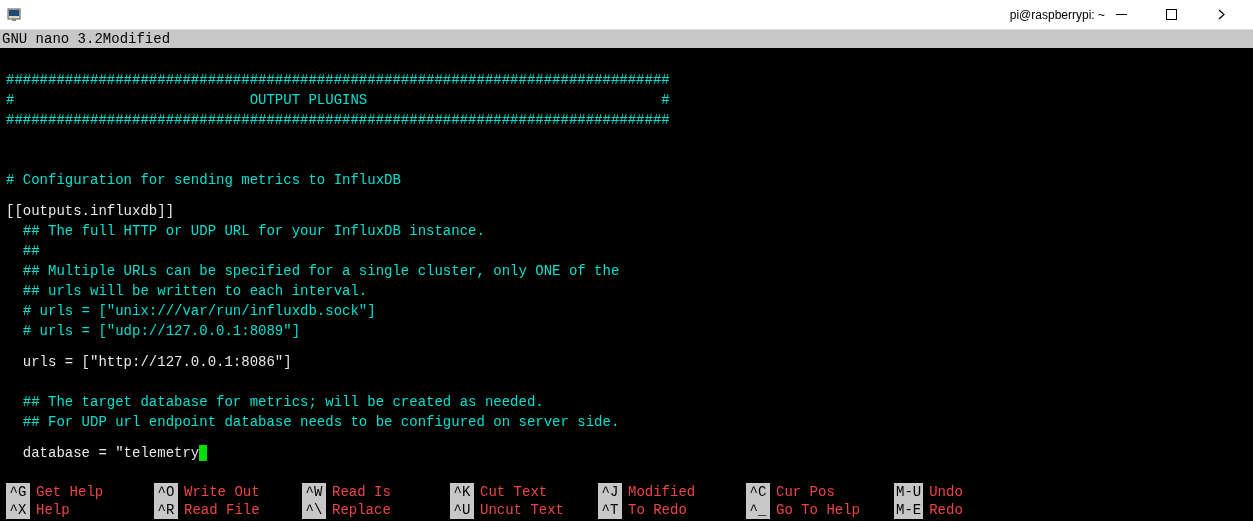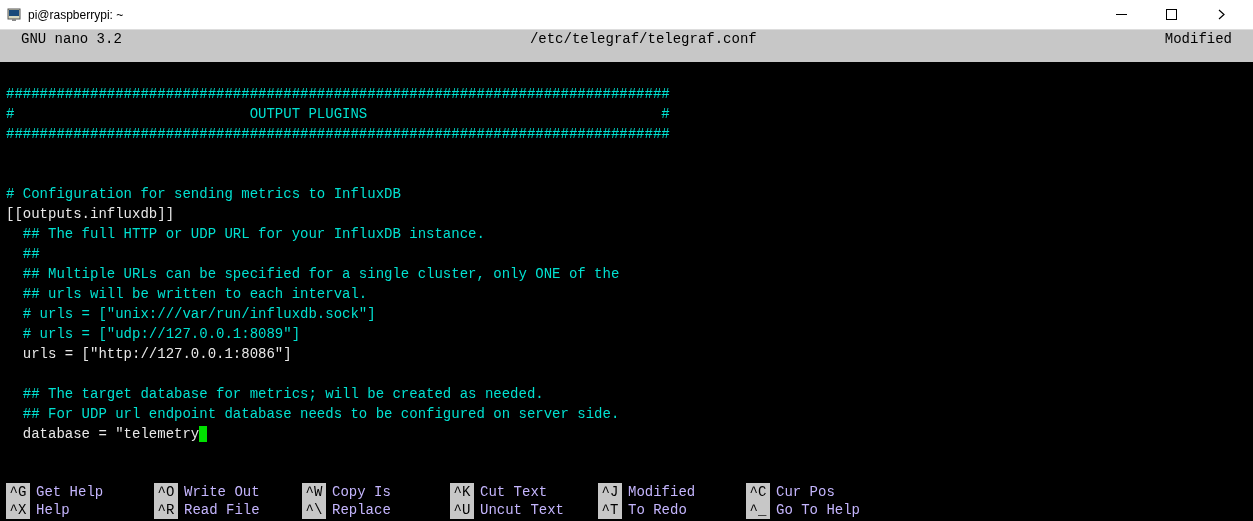--- a/index.html
+++ b/index.html
@@ -22,20 +22,21 @@
     .titlebar-icon {
       width: 16px;
       height: 16px;
       margin-right: 6px;
     }
     .titlebar-text {
       flex: 1;
       font-family: 'Segoe UI', Tahoma, sans-serif;
       font-size: 12px;
       color: #000;
+      text-align: right;
     }
     .titlebar-controls {
       display: flex;
       gap: 18px;
       align-items: center;
       padding-right: 10px;
     }
     .titlebar-btn {
       width: 32px;
       height: 24px;
@@ -49,35 +50,35 @@
       background: #000;
       height: calc(100% - 30px);
       position: relative;
       color: #fff;
       padding: 0;
     }
     .nano-header {
       background: #c7c7c7;
       color: #000;
       display: flex;
-      padding: 1px 21px;
-      height: 32px;
+      padding: 1px 2px;
+      height: 18px;
       line-height: 16px;
     }
     .nano-header .left { flex: 0 0 auto; }
     .nano-header .center { flex: 1; text-align: center; }
     .nano-header .right { flex: 0 0 auto; text-align: right; }
     .editor-body {
       padding: 2px 6px 0 6px;
       line-height: 20px;
       white-space: pre;
       font-family: 'Consolas','Courier New',monospace;
     }
     .cyan { color: #00e0d0; }
-    .white { color: #e8e8e8; }
+    .white { color: #e8e8e8; margin-top: 11px; }
     .cursor {
       background: #00e000;
       color: #000;
       display: inline-block;
       width: 8px;
       height: 16px;
       vertical-align: text-bottom;
     }
     .shortcuts {
       position: absolute;
@@ -90,21 +91,21 @@
     .shortcut-row { display: flex; }
     .shortcut { display: flex; flex: 0 0 148px; align-items: center; }
     .shortcut-key {
       background: #c7c7c7;
       color: #000;
       padding: 0 2px;
       margin-right: 6px;
       min-width: 24px;
       text-align: center;
     }
-    .shortcut-label { color: #c4b5fd; }
+    .shortcut-label { color: #ef4444; }
   </style>
 </head>
 <body>
 
 <div class="titlebar">
   <span class="titlebar-icon">
     <svg viewBox="0 0 16 16">
         <rect x="2" y="2" width="12" height="10" fill="#d8d8c0" stroke="#555"></rect>
         <rect x="3" y="3" width="10" height="6" fill="#1a4a7a"></rect>
         <rect x="6" y="12" width="4" height="2" fill="#888"></rect>
@@ -126,52 +127,55 @@
       <svg width="11" height="11" viewBox="0 0 11 11">
           <path d="M3 1 L8 5.5 L3 10" fill="none" stroke="#000" stroke-width="1.2"></path>
         </svg>
     </div>
   </div>
 </div>
 
 <div class="terminal">
   <div class="nano-header">
     <span class="left">GNU nano 3.2</span>
-    <span class="center">/etc/telegraf/telegraf.conf</span>
     <span class="right">Modified</span>
   </div>
 
   <div class="editor-body" id="editor-body"><div>&nbsp;</div><div class="cyan">###############################################################################</div><div class="cyan">#                            OUTPUT PLUGINS                                   #</div><div class="cyan">###############################################################################</div><div class="">&nbsp;</div><div class="">&nbsp;</div><div class="cyan"># Configuration for sending metrics to InfluxDB</div><div class="white">[[outputs.influxdb]]</div><div class="cyan">  ## The full HTTP or UDP URL for your InfluxDB instance.</div><div class="cyan">  ##</div><div class="cyan">  ## Multiple URLs can be specified for a single cluster, only ONE of the</div><div class="cyan">  ## urls will be written to each interval.</div><div class="cyan">  # urls = ["unix:///var/run/influxdb.sock"]</div><div class="cyan">  # urls = ["udp://127.0.0.1:8089"]</div><div class="white">  urls = ["http://127.0.0.1:8086"]</div><div class="">&nbsp;</div><div class="cyan">  ## The target database for metrics; will be created as needed.</div><div class="cyan">  ## For UDP url endpoint database needs to be configured on server side.</div><div class="white">  database = "telemetry<span class="cursor"></span></div></div>
 
   <div class="shortcuts">
     <div class="shortcut-row" id="sc-row1">
         <div class="shortcut">
        <span class="shortcut-key">^G</span>
        <span class="shortcut-label">Get Help</span>
      </div>
         <div class="shortcut">
        <span class="shortcut-key">^O</span>
        <span class="shortcut-label">Write Out</span>
      </div>
         <div class="shortcut">
        <span class="shortcut-key">^W</span>
-       <span class="shortcut-label">Copy Is</span>
+       <span class="shortcut-label">Read Is</span>
      </div>
         <div class="shortcut">
        <span class="shortcut-key">^K</span>
        <span class="shortcut-label">Cut Text</span>
      </div>
         <div class="shortcut">
        <span class="shortcut-key">^J</span>
        <span class="shortcut-label">Modified</span>
      </div>
         <div class="shortcut">
        <span class="shortcut-key">^C</span>
        <span class="shortcut-label">Cur Pos</span>
      </div>
+        <div class="shortcut">
+       <span class="shortcut-key">M-U</span>
+       <span class="shortcut-label">Undo</span>
+     </div>
       </div>
     <div class="shortcut-row" id="sc-row2">
         <div class="shortcut">
        <span class="shortcut-key">^X</span>
        <span class="shortcut-label">Help</span>
      </div>
         <div class="shortcut">
        <span class="shortcut-key">^R</span>
        <span class="shortcut-label">Read File</span>
      </div>
@@ -183,16 +187,20 @@
        <span class="shortcut-key">^U</span>
        <span class="shortcut-label">Uncut Text</span>
      </div>
         <div class="shortcut">
        <span class="shortcut-key">^T</span>
        <span class="shortcut-label">To Redo</span>
      </div>
         <div class="shortcut">
        <span class="shortcut-key">^_</span>
        <span class="shortcut-label">Go To Help</span>
+     </div>
+        <div class="shortcut">
+       <span class="shortcut-key">M-E</span>
+       <span class="shortcut-label">Redo</span>
      </div>
       </div>
   </div>
 </div>
 
 </body></html>

